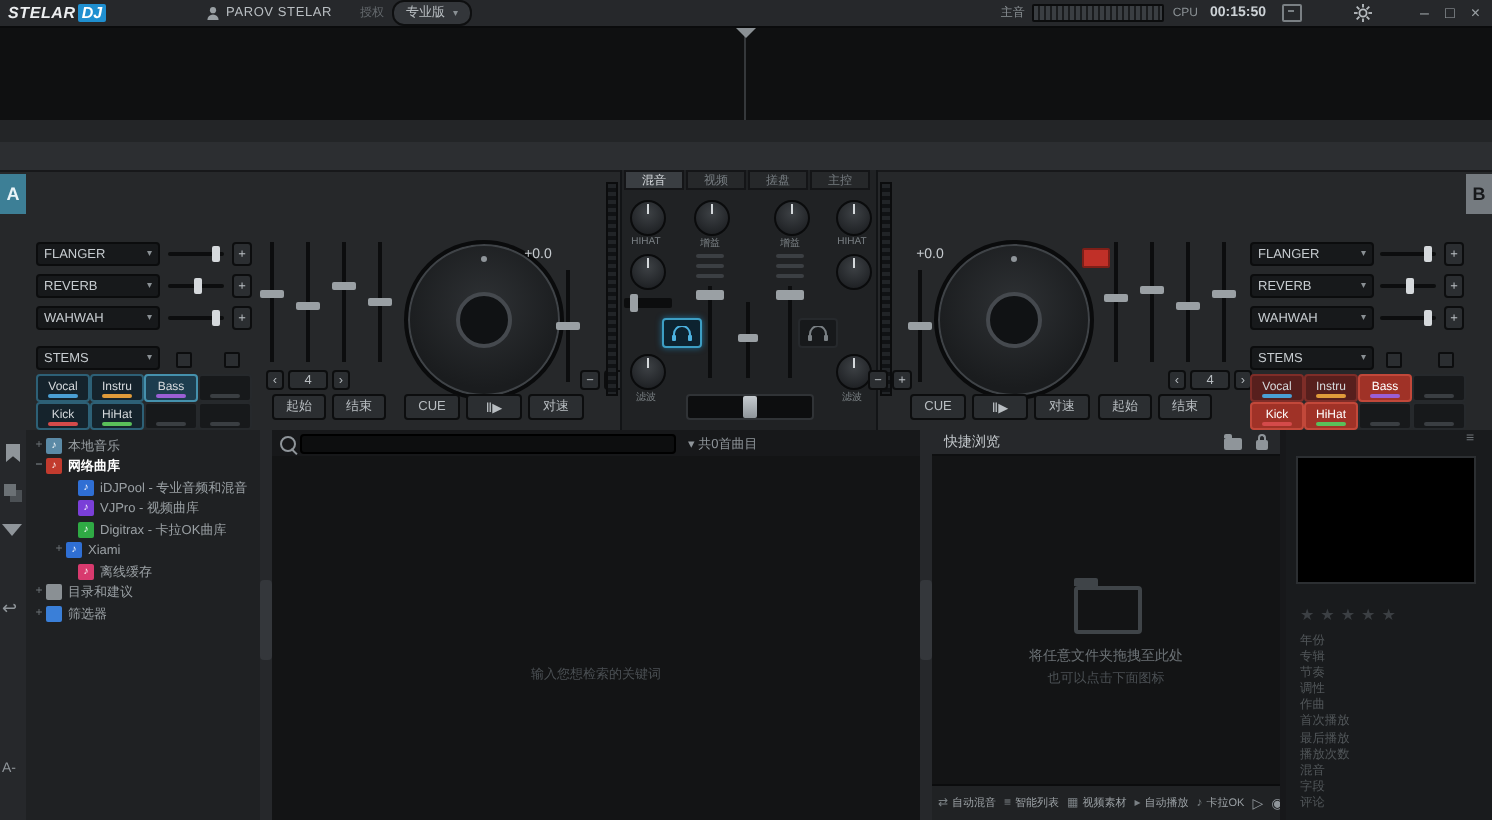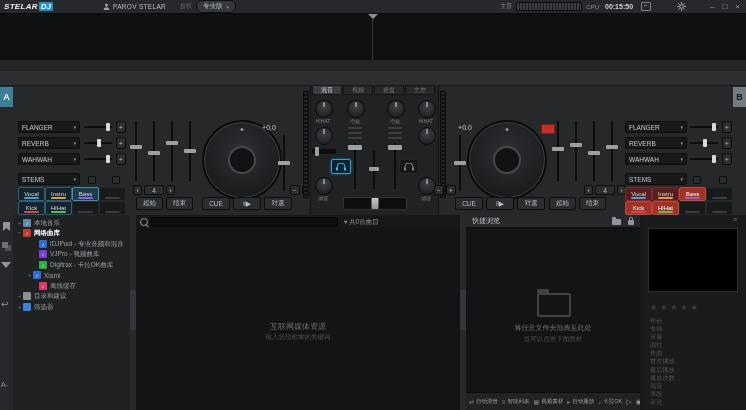--- a/index.html
+++ b/index.html
@@ -529,21 +529,20 @@
     <div class="grip" style="left:130px;top:0;height:195px">
         <i class="tab"></i>
       </div>
     <div class="pbody" style="left:136px;top:13px;width:324px;height:182px"></div>
     <i class="mag"></i>
     <input class="sinput" style="">
     <div class="count">
       <span>▾</span>
       <span>共0首曲目</span>
     </div>
-    <div class="msg-t" style="left:170px;top:106px;width:256px">互联网媒体资源</div>
     <div class="msg-s" style="left:170px;top:118px;width:256px">输入您想检索的关键词</div>
 
     <div class="grip" style="left:460px;top:0;height:195px">
         <i class="tab"></i>
       </div>
     <div class="phead" style="left:466px;top:0;width:174px;height:13px;padding-left:6px;box-sizing:border-box">
       <span>快捷浏览</span>
     </div>
     <i class="addfolder"></i>
     <i class="lockic"></i>

